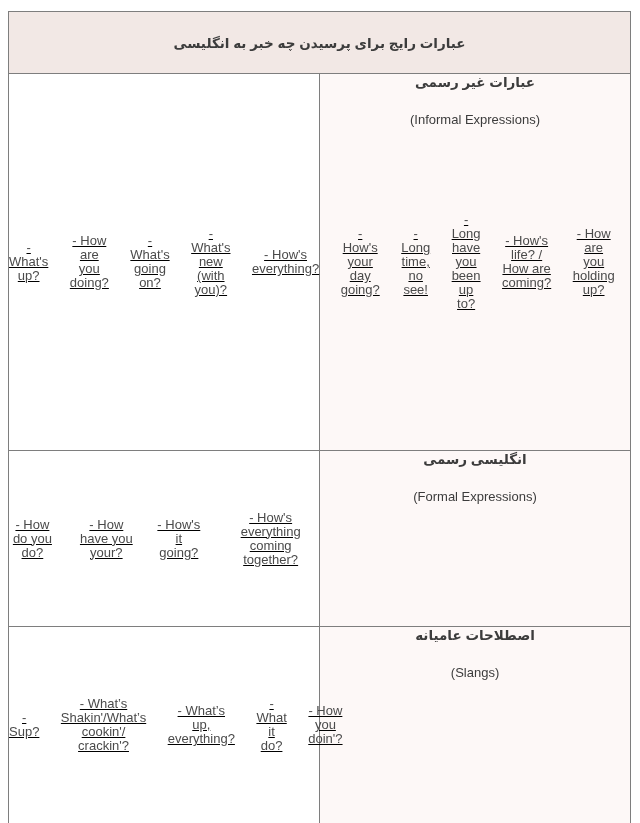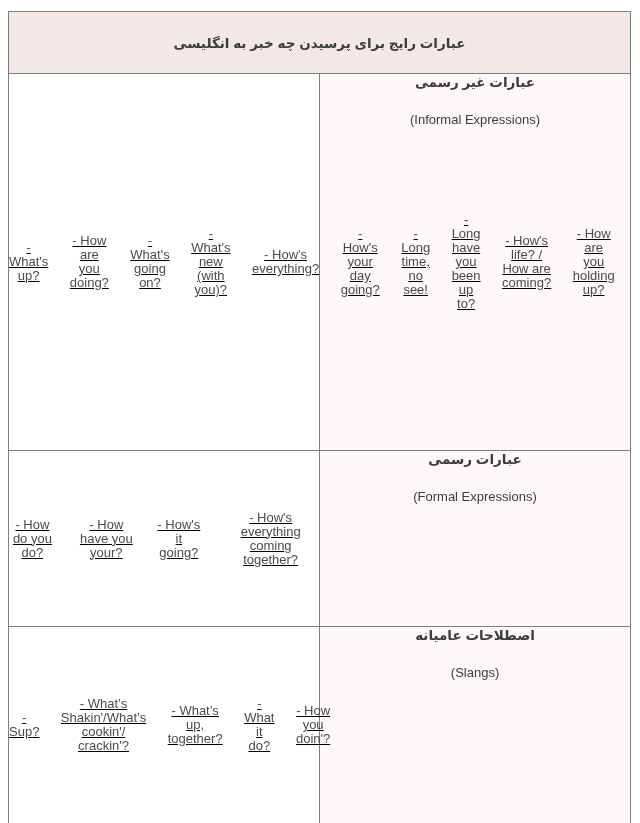--- a/index.html
+++ b/index.html
@@ -118,21 +118,21 @@
             <p>- Long have you been up to?</p>
             <p>- How's life? / How are coming?</p>
             <p>- How are you holding up?</p>
           </div>
         </td>
       </tr>
 
       <tr class="row-formal">
         <td class="category-cell">
           <div class="category-inner">
-            <div class="category-fa">عبارات رسمی</div>
+            <div class="category-fa">انگلیسی رسمی</div>
             <div class="category-en">(Formal Expressions)</div>
           </div>
         </td>
         <td class="phrases-cell">
           <div class="phrases-inner">
             <p>- How do you do?</p>
             <p>- How have you your?</p>
             <p>- How's it going?</p>
             <p>- How's everything coming together?</p>
           </div>
@@ -143,21 +143,21 @@
         <td class="category-cell">
           <div class="category-inner">
             <div class="category-fa">اصطلاحات عامیانه</div>
             <div class="category-en">(Slangs)</div>
           </div>
         </td>
         <td class="phrases-cell">
           <div class="phrases-inner">
             <p>- Sup?</p>
             <p>- What’s Shakin'/What’s cookin'/ crackin'?</p>
-            <p>- What’s up, together?</p>
+            <p>- What’s up, everything?</p>
             <p>- What it do?</p>
             <p>- How you doin'?</p>
           </div>
         </td>
       </tr>
     </tbody>
   </table>
 </div>
 
 </body></html>

